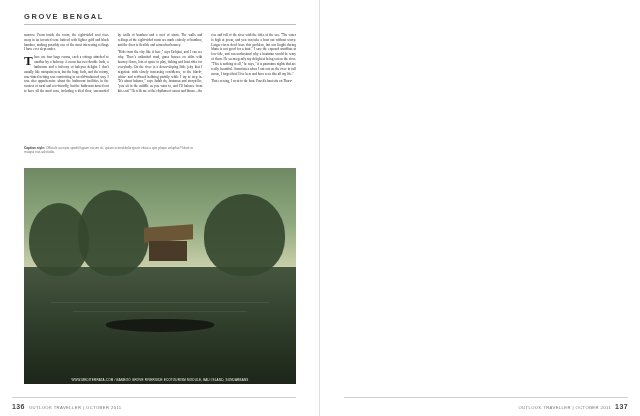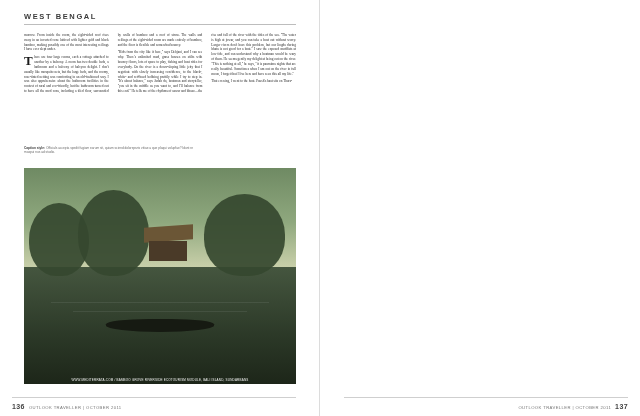--- a/index.html
+++ b/index.html
@@ -77,21 +77,21 @@
   .foot-rule-l{position:absolute;left:12px;bottom:18px;width:284px;height:1px;background:#cfcfcf;}
   .foot-rule-r{position:absolute;right:12px;bottom:18px;width:284px;height:1px;background:#cfcfcf;}
 </style>
 </head>
 <body>
 
 <div class="spread">
 
   <div class="page page-left">
 
-    <div class="run-head">WEST BENGAL</div>
+    <div class="run-head">GROVE BENGAL</div>
     <div class="head-rule"></div>
 
     <div class="lcols">
       <p>morrow. From inside the room, the eight-sided roof rises away in an inverted cone latticed with lighter gold and black bamboo, making possibly one of the most interesting ceilings I have ever slept under.</p>
       <p class="dropcap">There are four large rooms, each a cottage attached to another by a balcony. A room has two double beds, a bathroom and a balcony of halcyon delight. I don't usually like mosquito nets, but the large beds, and the roomy, rose-tinted netting was comforting in an old-fashioned way. I was also apprehensive about the bathroom facilities in the context of rural and eco-friendly, but the bathroom turned out to have all the mod cons, including a tiled floor, surrounded by walls of bamboo and a roof of straw. The walls and ceilings of the eight-sided room are made entirely of bamboo, and the floor is flexible and somewhat bouncy.</p>
       <p>"Kids from the city like it here," says Debjani, and I can see why. There's unlimited mud, grass houses on stilts with bouncy floors, lots of space to play, fishing and boat rides for everybody. On the river is a down-sloping little jetty that I negotiate with slowly increasing confidence, to the black-, white- and red-hued bobbing prettily while I try to step in. "It's about balance," says Jadab da, boatman and storyteller, "you sit in the middle as you want to, and I'll balance from this end." He tells me of the rhythms of aswar and bhaso—the rise and fall of the river with the tides of the sea. "The water is high at jowar, and you can take a boat out without worry. Larger rivers don't have this problem, but our lingda during bhata is not good for a boat." I saw the exposed mudflats at low tide, and can understand why a boatman would be wary of them. He seems gently my delight at being out on the river. "This is nothing at all," he says, "it is paurnima nights that are really beautiful. Sometimes when I am out on the river in full moon, I forget that I live here and have seen this all my life."</p>
       <p>That evening, I went to the hoat. Paush's haat sits on Thurs-</p>
     </div>
 
     <div class="caption-left">

